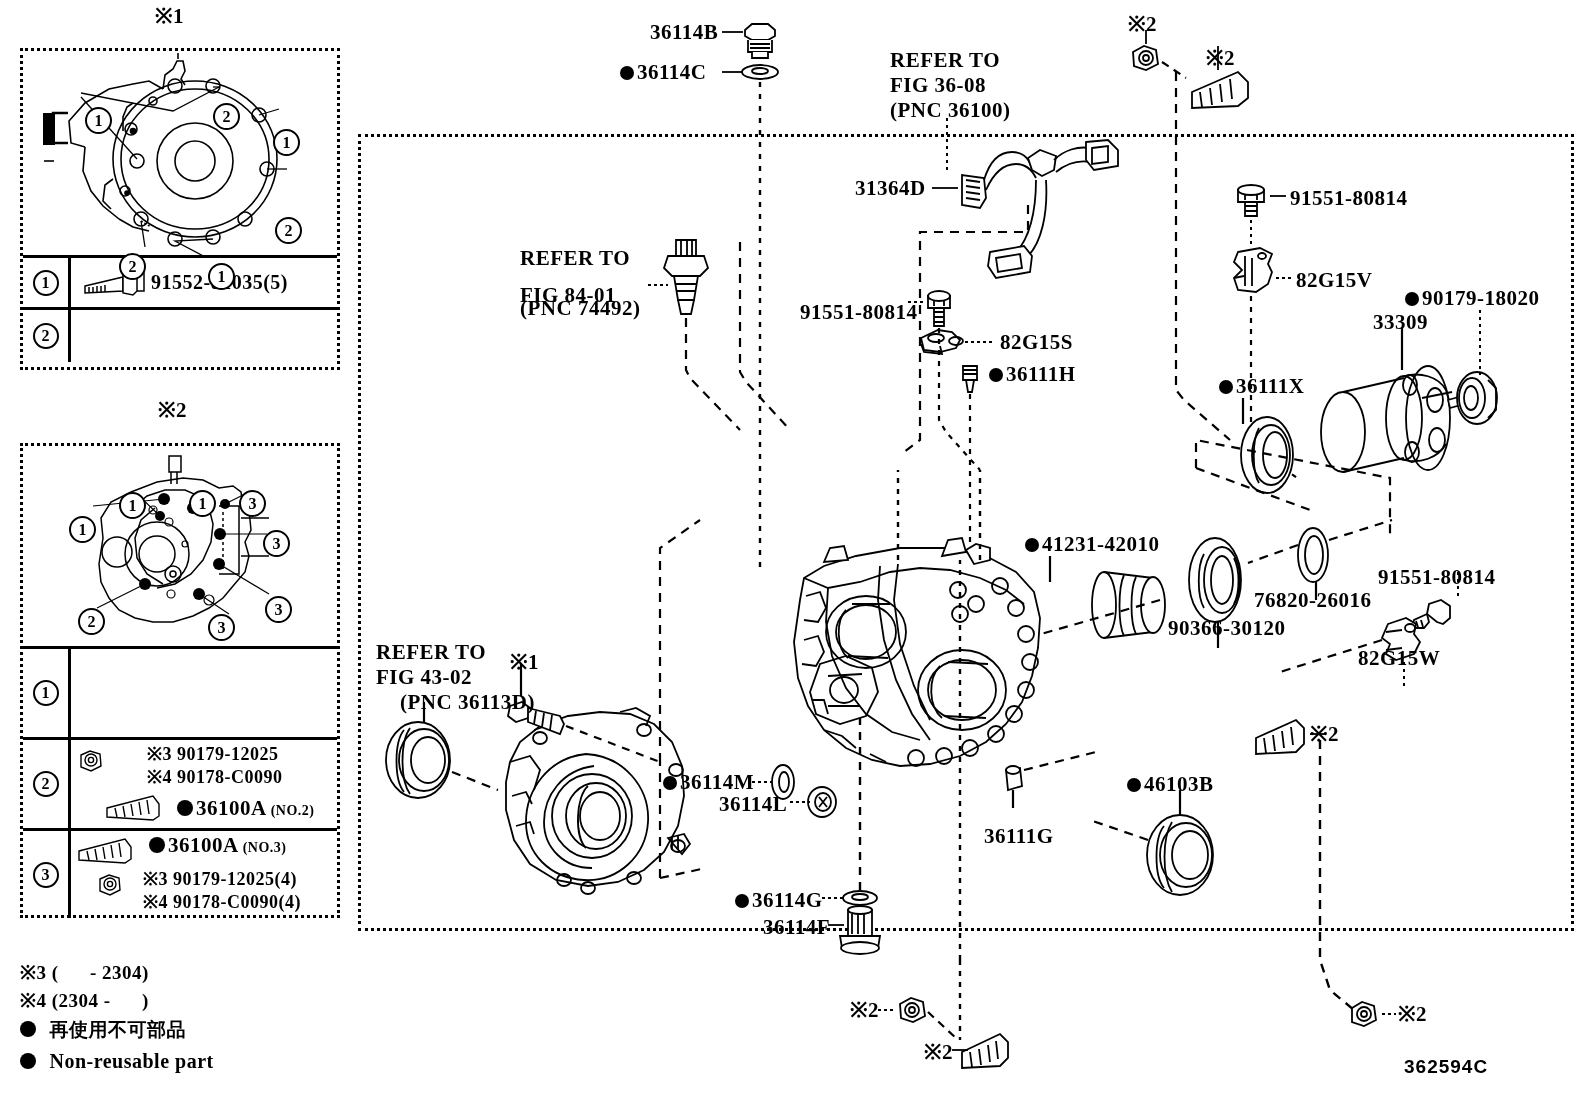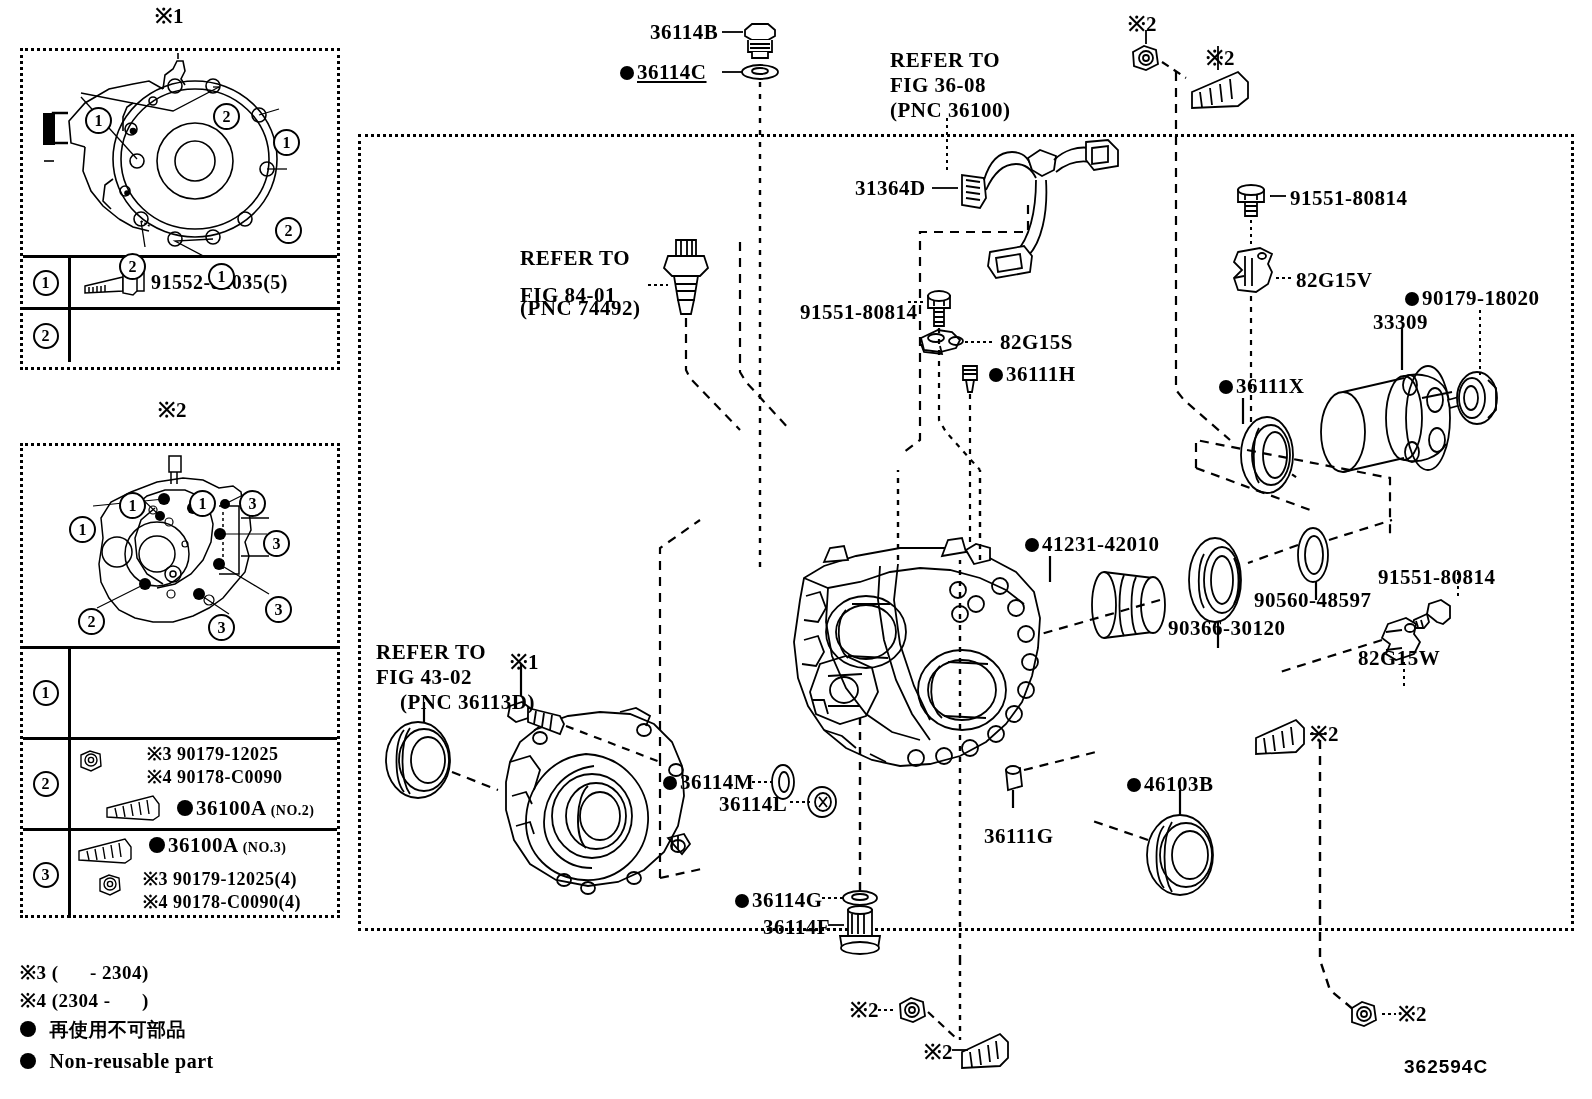--- a/index.html
+++ b/index.html
@@ -706,21 +706,21 @@
       <path d="M960 960 L960 560" stroke-width="2.4" stroke-dasharray="5,6"></path>
 
       <path d="M898 560 L898 470" stroke-width="2.4" stroke-dasharray="5,6"></path>
       <path d="M980 560 L980 470" stroke-width="2.4" stroke-dasharray="5,6"></path>
     </g>
   </svg>
 
   <div class="lbl" style="left:650px; top:20px;">36114B</div>
 
   <div style="position:absolute; left:620px; top:60px;">
-    <span class="dot"></span><span class="lbl" style="position:static;text-decoration:underline;">36114C</span>
+    <span class="dot"></span><span class="lbl" style="position:static;">36114C</span>
   </div>
 
   <div class="lbl" style="left:890px; top:48px; text-align:left;">REFER TO</div>
   <div class="lbl" style="left:890px; top:73px;">FIG 36-08</div>
   <div class="lbl" style="left:890px; top:98px;">(PNC 36100)</div>
 
   <div class="lbl" style="left:855px; top:176px;">31364D</div>
 
   <div class="lbl" style="left:520px; top:246px;">REFER TO</div>
   <div class="lbl" style="left:520px; top:271px;margin-top:12px;">FIG 84-01</div>
@@ -743,21 +743,21 @@
 
   <div style="position:absolute; left:1219px; top:374px;text-align:center;">
     <span class="dot"></span><span class="lbl" style="position:static;">36111X</span>
   </div>
 
   <div style="position:absolute; left:1025px; top:532px;">
     <span class="dot"></span><span class="lbl" style="position:static;">41231-42010</span>
   </div>
 
   <div class="lbl" style="left:1168px; top:616px;">90366-30120</div>
-  <div class="lbl" style="left:1254px; top:588px;">90560-48597</div>
+  <div class="lbl" style="left:1254px; top:588px;">76820-26016</div>
 
   <div class="lbl" style="left:1378px; top:565px;">91551-80814</div>
   <div class="lbl" style="left:1358px; top:646px;">82G15W</div>
 
   <div class="lbl" style="left:376px; top:640px;">REFER TO</div>
   <div class="lbl" style="left:376px; top:665px;">FIG 43-02</div>
   <div class="lbl" style="left:376px; top:690px;margin-left:24px;">(PNC 36113D)</div>
 
   <div style="position:absolute; left:663px; top:770px;">
     <span class="dot"></span><span class="lbl" style="position:static;">36114M</span>

